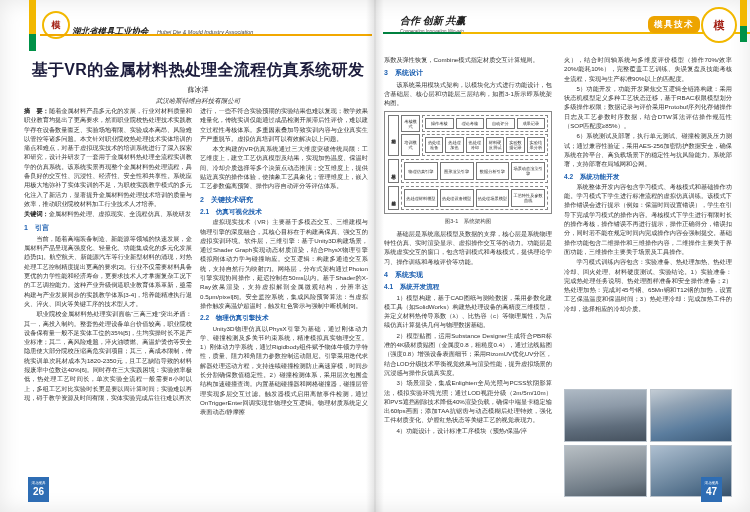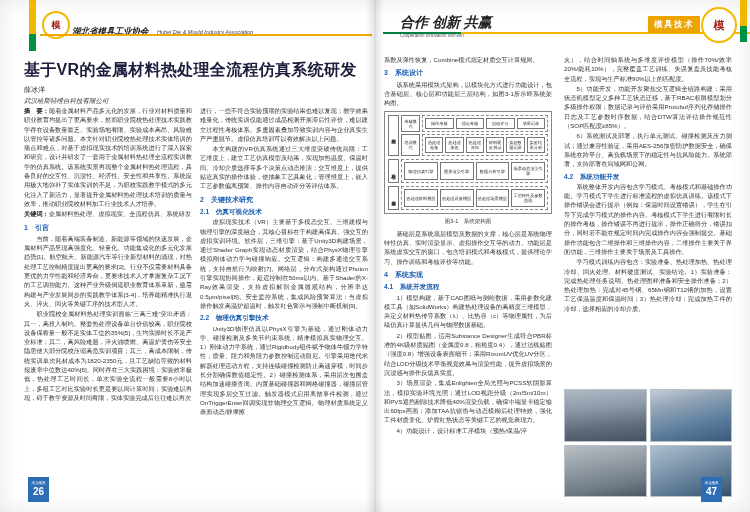--- a/index.html
+++ b/index.html
@@ -20,27 +20,27 @@
   .logo-left{left:42px;top:11px;width:24px;height:24px;font-size:9px;}
   .logo-right{left:701px;top:7px;width:32px;height:32px;font-size:11px;}
   .assoc{position:absolute;left:72px;top:20px;white-space:nowrap;}
   .assoc-cn{font-style:italic;font-weight:bold;font-size:8.5px;color:#222;}
   .assoc-en{font-style:italic;font-size:5.5px;color:#444;margin-left:4px;}
   .hline{position:absolute;height:2px;}
   .hl-left{left:40px;top:34px;width:332px;background:#f2a800;}
   .hl-green{left:383px;top:32px;width:78px;background:#00813f;}
   .hl-right{left:461px;top:32px;width:289px;background:#f2b800;}
   .slogan{position:absolute;left:400px;top:14px;}
-  .slogan-cn{font-style:italic;font-weight:bold;font-size:14px;color:#222;display:block;}
+  .slogan-cn{font-style:italic;font-weight:bold;font-size:10px;color:#222;display:block;}
   .slogan-en{font-style:italic;font-size:4.5px;color:#555;display:block;margin-top:1px;}
   .badge{position:absolute;left:648px;top:16px;width:52px;height:17px;background:#eda400;
          color:#fff;font-weight:bold;font-size:8.5px;letter-spacing:1.5px;
-         display:flex;align-items:center;justify-content:center;}
-  
-  .title-block{position:absolute;left:24px;top:60px;width:348px;text-align:left;}
+         display:flex;align-items:center;justify-content:center;border-radius:6px;}
+  
+  .title-block{position:absolute;left:24px;top:60px;width:348px;text-align:center;}
   .art-title{font-size:16px;font-weight:bold;color:#1c1c3c;margin:0;letter-spacing:0.3px;}
   .art-author{font-size:7px;color:#222;margin-top:4px;}
   .art-affil{font-size:6.5px;font-style:italic;color:#333;margin-top:2px;
              font-family:"Liberation Serif","DejaVu Serif",serif;}
   
   .col{position:absolute;width:168px;overflow:hidden;text-align:justify;
        font-size:6.2px;line-height:9.3px;color:#333;}
   #col-l1{left:24px;top:106px;height:368px;}
   #col-l2{left:200px;top:106px;height:368px;}
   #col-r1{left:384px;top:55px;height:416px;}

